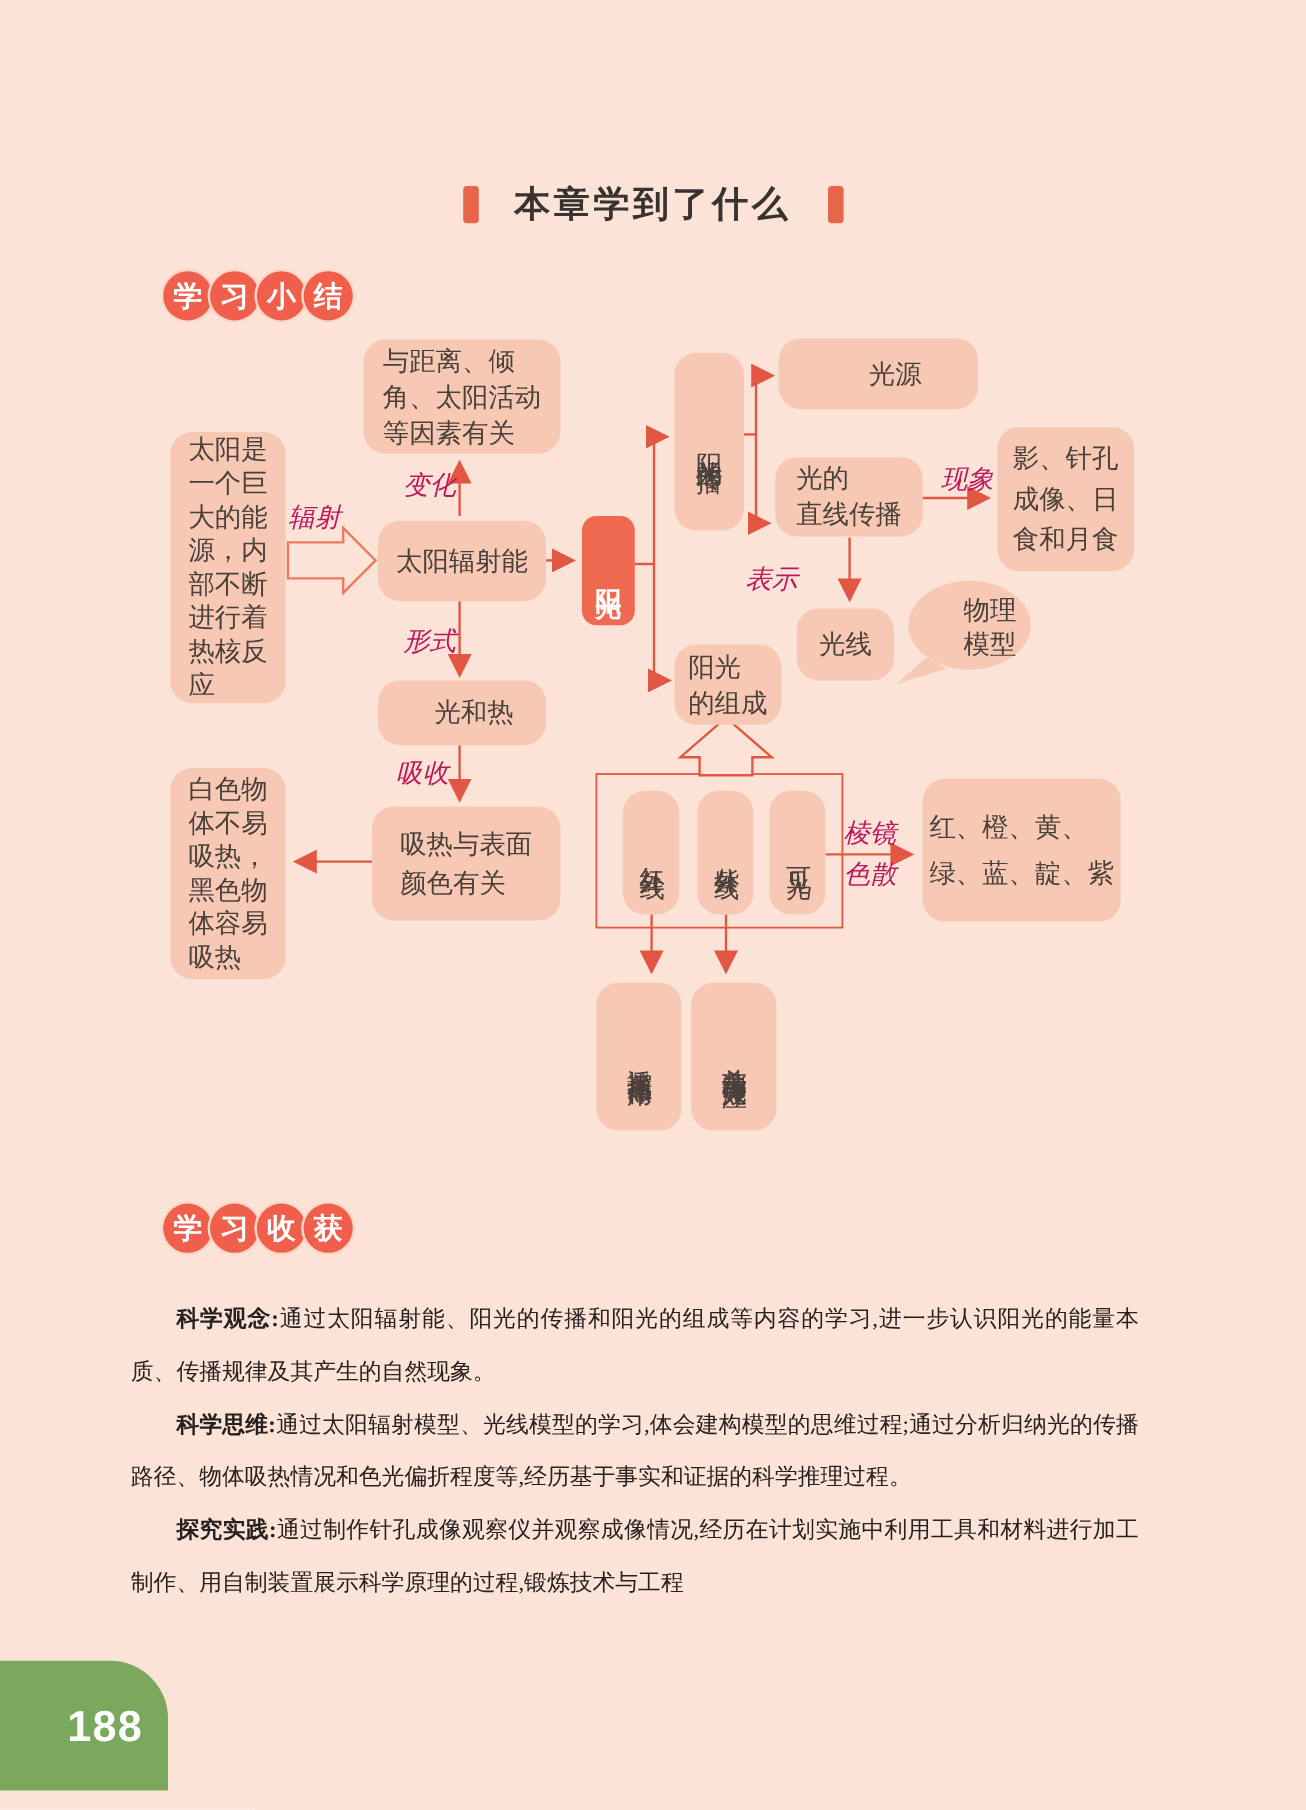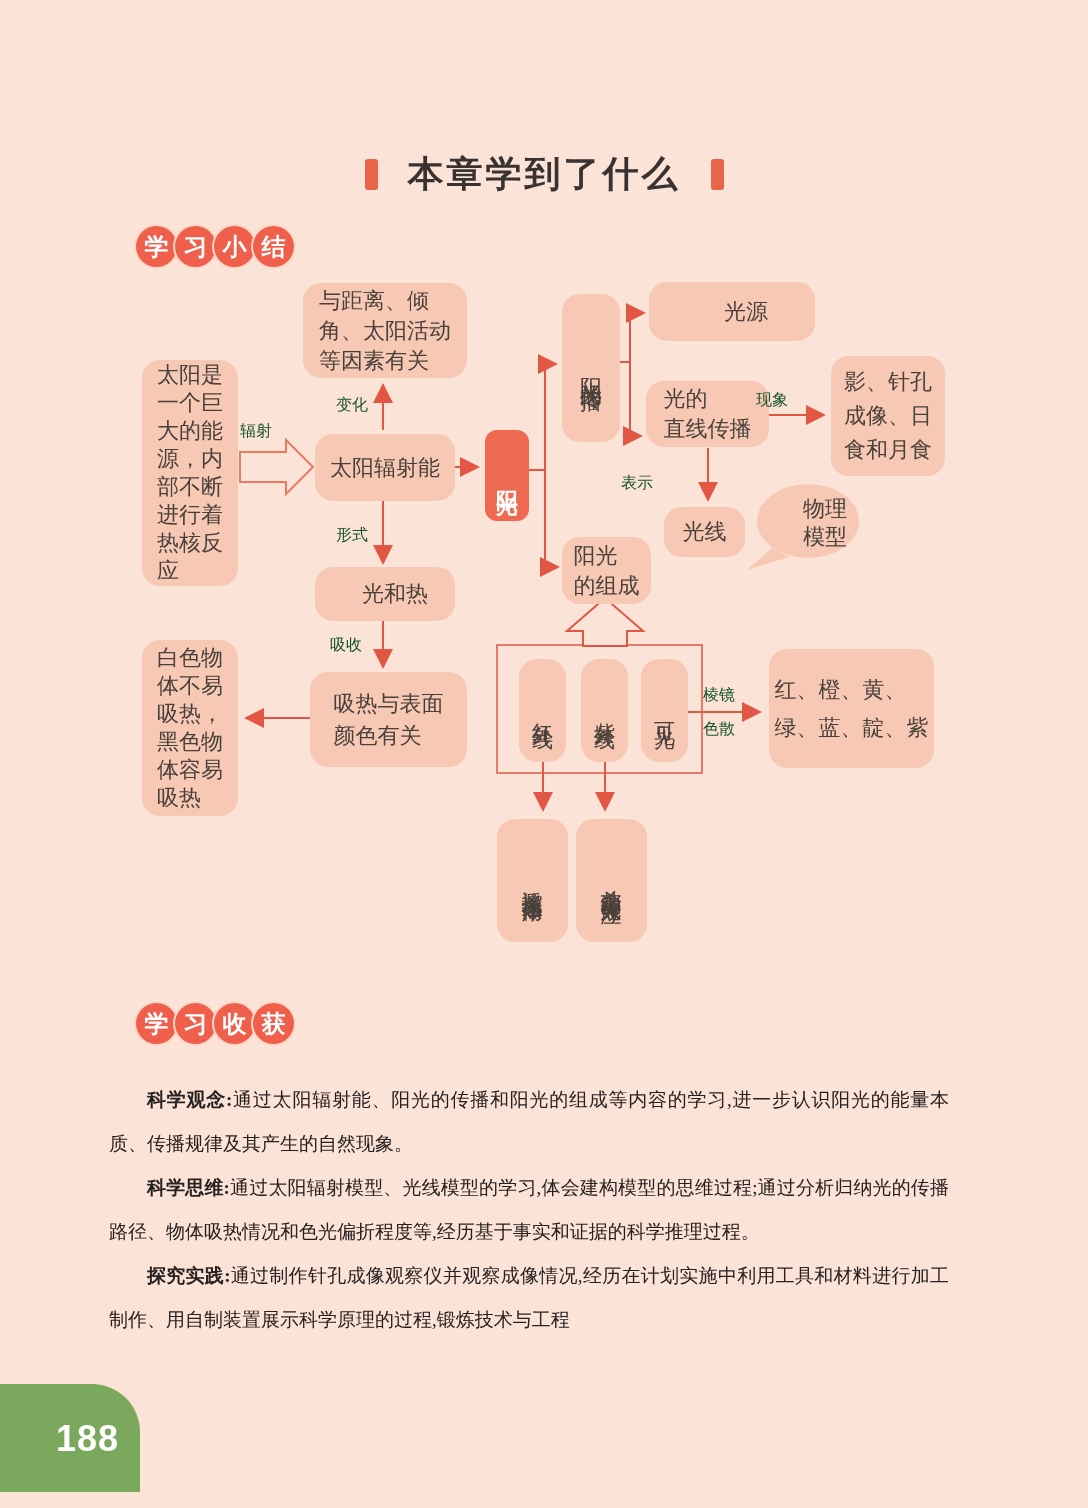--- a/index.html
+++ b/index.html
@@ -5,66 +5,66 @@
   html,body { margin:0; padding:0; }
   .page { position:relative; width:1088px; height:1508px; background:#fce3d7;
           font-family:"Liberation Sans",sans-serif; overflow:hidden; }
 
   .overlay { position:absolute; left:0; top:0; width:1088px; height:1508px; pointer-events:none; }
 
   
   .chapter-title { position:absolute; top:150px; left:0; width:100%;
                    display:flex; justify-content:center; align-items:center; gap:30px; }
   .tbar { width:13px; height:31px; background:#e8644a; border-radius:3px; }
-  .chapter-title h1 { margin:0; font-size:36px; font-weight:bold; color:#383230; letter-spacing:3px; }
+  .chapter-title h1 { margin:0; font-size:30px; font-weight:bold; color:#383230; letter-spacing:3px; }
 
   
   .badge { position:absolute; display:flex; }
   .badge .c { width:41px; height:41px; border-radius:50%; background:#ef5f4b; color:#fff;
               font-size:24px; font-weight:bold; display:flex; align-items:center; justify-content:center;
               margin-right:-2px; box-shadow:0 0 0 2px #fbd8c7; }
   #badge-summary { left:136px; top:226px; }
   #badge-gains   { left:136px; top:1003px; }
 
   
   .box { position:absolute; background:#f7c9b5; border-radius:18px; color:#4a403b;
          font-size:22px; line-height:30px; display:flex; align-items:center; justify-content:center;
          white-space:pre-line; box-sizing:border-box; }
   .vbox { writing-mode:vertical-rl; text-orientation:upright; letter-spacing:3px; }
-  .label { position:absolute; color:#14532d; font-size:16px; white-space:pre-line; line-height:34px; }
+  .label { position:absolute; color:#be185d; font-size:22px; white-space:pre-line; line-height:34px;font-style:italic; }
 
   #b-sun      { left:142px; top:360px; width:96px;  height:226px; line-height:28px; }
   #b-factors  { left:303px; top:283px; width:164px; height:95px; }
   #b-energy   { left:315px; top:434px; width:140px; height:67px; }
   #b-heat     { left:315px; top:567px; width:140px; height:54px;padding-left:20px; }
   #b-surface  { left:310px; top:672px; width:157px; height:95px; line-height:32px; }
   #b-white    { left:142px; top:640px; width:96px;  height:176px; line-height:28px; }
   #b-sunlight { left:485px; top:430px; width:44px;  height:91px; background:#ee6950; color:#fff;
                 border-radius:12px; font-weight:bold; }
   #b-prop     { left:562px; top:294px; width:58px;  height:148px; }
   #b-source   { left:649px; top:282px; width:166px; height:59px;padding-left:28px; }
   #b-straight { left:646px; top:381px; width:123px; height:66px; }
   #b-eclipse  { left:831px; top:356px; width:114px; height:120px; line-height:34px; }
-  #b-ray      { left:664px; top:507px; width:81px;  height:50px; }
+  #b-ray      { left:664px; top:507px; width:81px;  height:60px; }
   #b-comp     { left:562px; top:537px; width:89px;  height:67px; }
   #b-ir       { left:519px; top:659px; width:47px;  height:103px; font-size:21px; }
   #b-uv       { left:581px; top:659px; width:47px;  height:103px; font-size:21px; }
   #b-vis      { left:641px; top:659px; width:47px;  height:103px; font-size:21px; }
   #b-colors   { left:769px; top:649px; width:165px; height:119px; line-height:38px; }
   #b-remote   { left:497px; top:819px; width:71px;  height:123px; font-size:21px; line-height:33px; letter-spacing:2px; }
   #b-ster     { left:576px; top:819px; width:71px;  height:123px; font-size:21px; line-height:33px; letter-spacing:2px; }
 
   #bubble-text { position:absolute; left:769px; top:495px; width:78px; text-align:right;
                  color:#4a403b; font-size:22px; line-height:28px; white-space:pre-line; }
 
   #l-radiate { left:240px; top:414px; }
   #l-change  { left:336px; top:388px; }
   #l-form    { left:336px; top:518px; }
   #l-absorb  { left:330px; top:628px; }
-  #l-phen    { left:756px; top:383px;text-align:center; }
+  #l-phen    { left:784px; top:383px;text-align:center; }
   #l-repr    { left:621px; top:466px; }
   #l-prism   { left:703px; top:678px; line-height:34px; }
 
   
   .body-text { position:absolute; left:109px; top:1078px; width:840px;
                font-family:"Liberation Serif",serif; font-size:19px; line-height:44px;
                color:#262120; text-align:justify; }
   .body-text p { margin:0; text-indent:2em; }
   .body-text b { font-weight:bold; }
 

